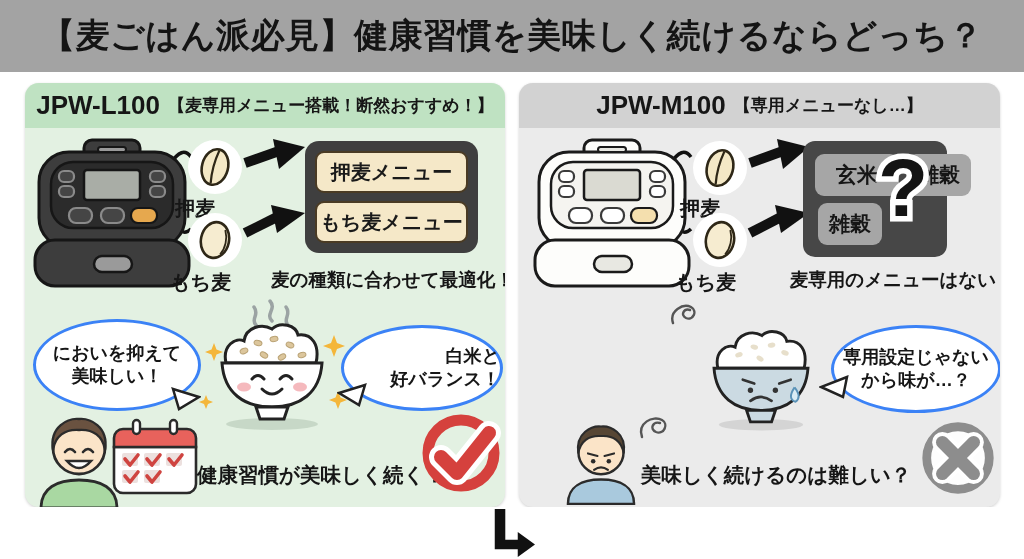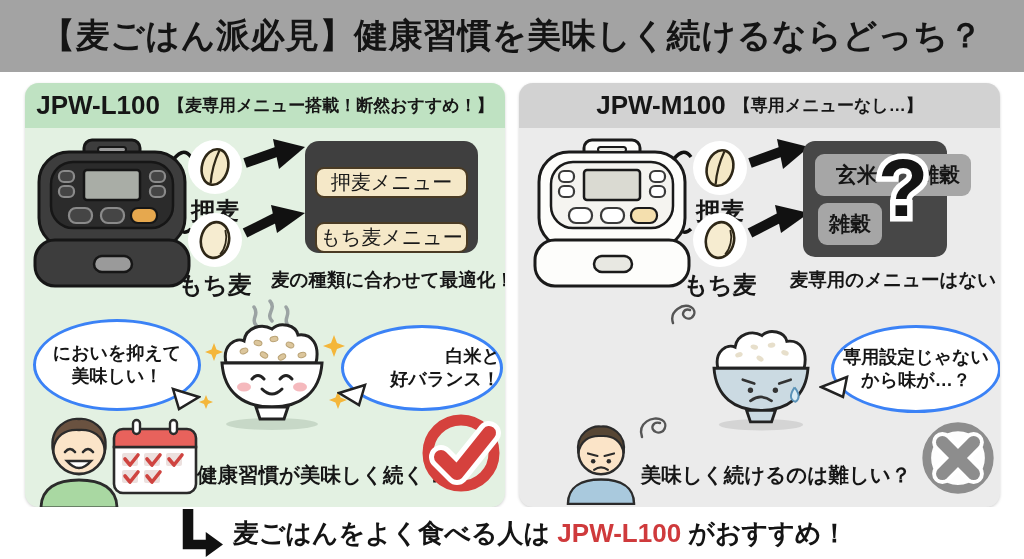--- a/index.html
+++ b/index.html
@@ -28,32 +28,32 @@
   .titlebar{
     position:absolute;left:0;top:0;right:0;height:45px;
     display:flex;align-items:center;justify-content:center;gap:8px;
   }
   .titlebar.green{background:#bfe2c2;}
   .titlebar.gray{background:#d2d2d2;}
   .model-name{font-size:26px;font-weight:800;white-space:nowrap;}
   .model-note{font-size:17px;font-weight:700;white-space:nowrap;}
 
   
-  .grain-label{font-size:24px;font-weight:800;text-align:center;white-space:nowrap;}
+  .grain-label{font-size:20px;font-weight:800;text-align:left;white-space:nowrap;}
 
   
   .menu-box-left{
     position:absolute;left:280px;top:58px;width:173px;height:112px;
     background:#3f3f3f;border-radius:14px;padding:10px;box-sizing:border-box;
     display:flex;flex-direction:column;gap:8px;
   }
   .menu-btn-cream{
     flex:1;background:#f5e8c8;border:2.5px solid #4a3b24;border-radius:9px;
     display:flex;align-items:center;justify-content:center;
-    font-size:20px;font-weight:400;color:#1a1a1a;white-space:nowrap;margin-top:16px;
+    font-size:20px;font-weight:700;color:#1a1a1a;white-space:nowrap;
   }
   .menu-box-right{
     position:absolute;left:284px;top:58px;width:144px;height:116px;
     background:#474747;border-radius:12px;
   }
   .gray-btn{
     position:absolute;background:#a6a6a6;border-radius:9px;
     display:flex;align-items:center;justify-content:center;
     font-size:21px;font-weight:800;color:#161616;white-space:nowrap;
   }
@@ -384,18 +384,13 @@
       <path d="M28,28 L60,60"></path>
         <path d="M60,28 L28,60"></path>
     </g>
   </svg>
 </section>
 
 <div class="footer">
   <svg style="width:46px;height:48px;flex:none;" viewBox="0 0 48 50">
     <path d="M6,0 H17 V32 H30 V24 L48,37 30,50 V42 H6 Z" fill="#111"></path>
   </svg>
-  <div class="footer-text">
-    <span>麦ごはんをよく食べる人は</span>
-    <span class="hl">JPW-L100</span>
-    <span>がおすすめ！</span>
-  </div>
 </div>
 
 </body></html>

